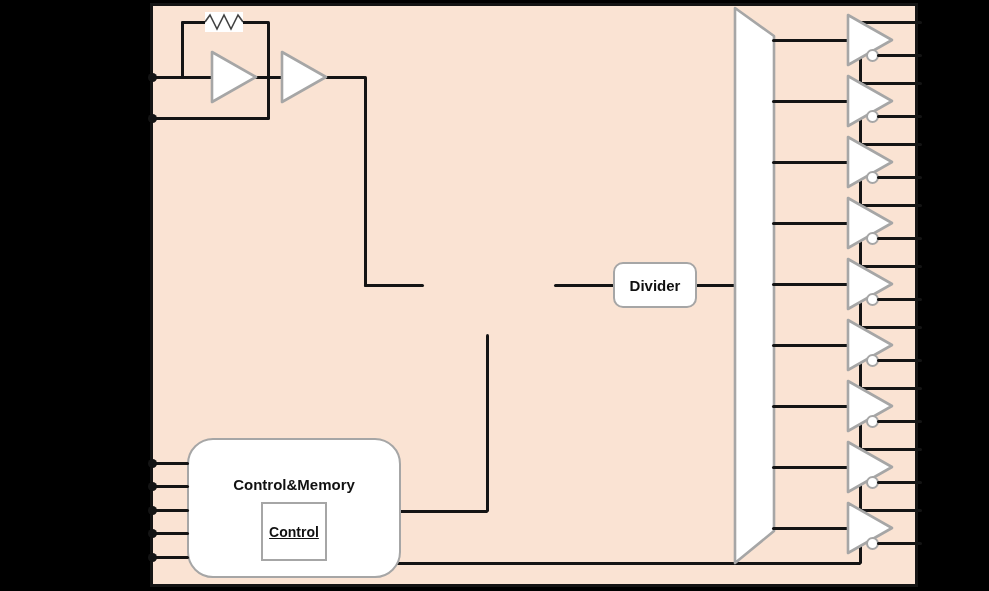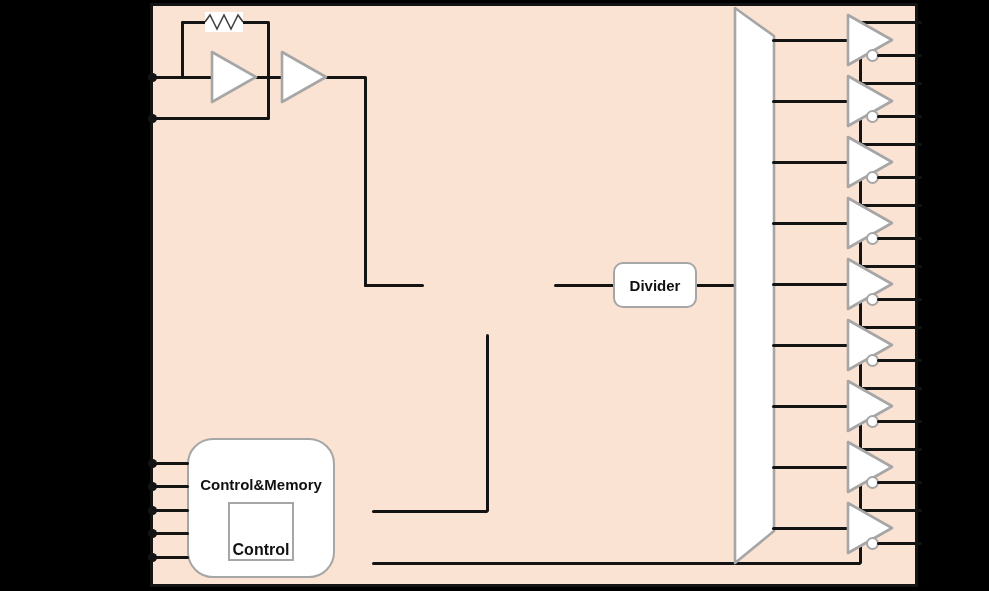--- a/index.html
+++ b/index.html
@@ -28,28 +28,28 @@
   .shape{position:absolute;}
   .box{
     position:absolute;background:var(--blockfill);border:3px solid var(--stroke);
     box-sizing:border-box;display:flex;flex-direction:column;align-items:center;justify-content:center;
     color:#111;font-weight:bold;text-align:center;
   }
   .box.rounded{border-radius:10px;border-width:2.5px;}
   .pll{left:422px;top:233px;width:133px;height:102px;font-size:15px;line-height:21px;}
   .divider{left:613px;top:262px;width:84px;height:46px;font-size:15px;}
   .ctrlmem{
-    left:187px;top:438px;width:148px;height:140px;border-radius:26px;border-width:2.5px;
+    left:187px;top:438px;width:214px;height:140px;border-radius:26px;border-width:2.5px;
     justify-content:flex-start;
   }
   .ctrlmem .title{margin-top:36px;font-size:15px;}
   .subrow{display:flex;flex-direction:row;margin-top:9px;}
   .subbox{
     background:var(--blockfill);border:2px solid var(--stroke);box-sizing:border-box;
-    display:flex;align-items:flex-end;justify-content:center;font-size:16px;font-weight:bold;color:#111;
+    display:flex;align-items:center;justify-content:center;font-size:14px;font-weight:bold;color:#111;text-decoration:underline;
   }
   .subbox.ctrl{width:66px;height:59px;}
   .subbox.ram{width:45px;height:59px;border-left:none;}
   .resistor{
     position:absolute;left:205px;top:12px;width:38px;height:20px;background:var(--blockfill);
   }
   svg{display:block;}
 </style>
 </head>
 <body>

